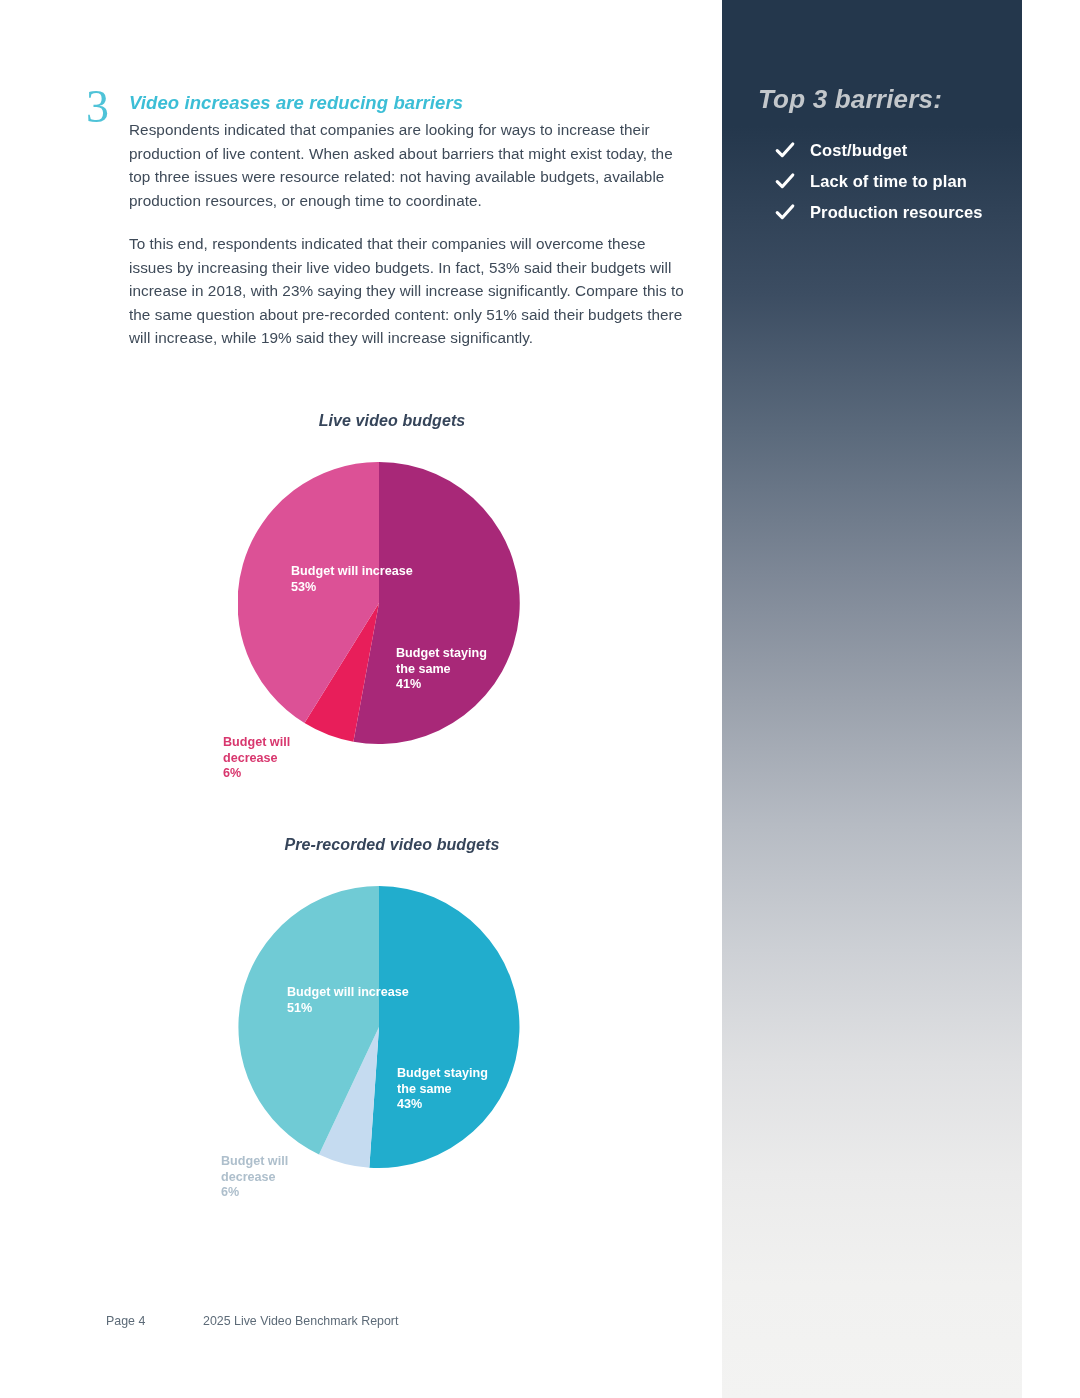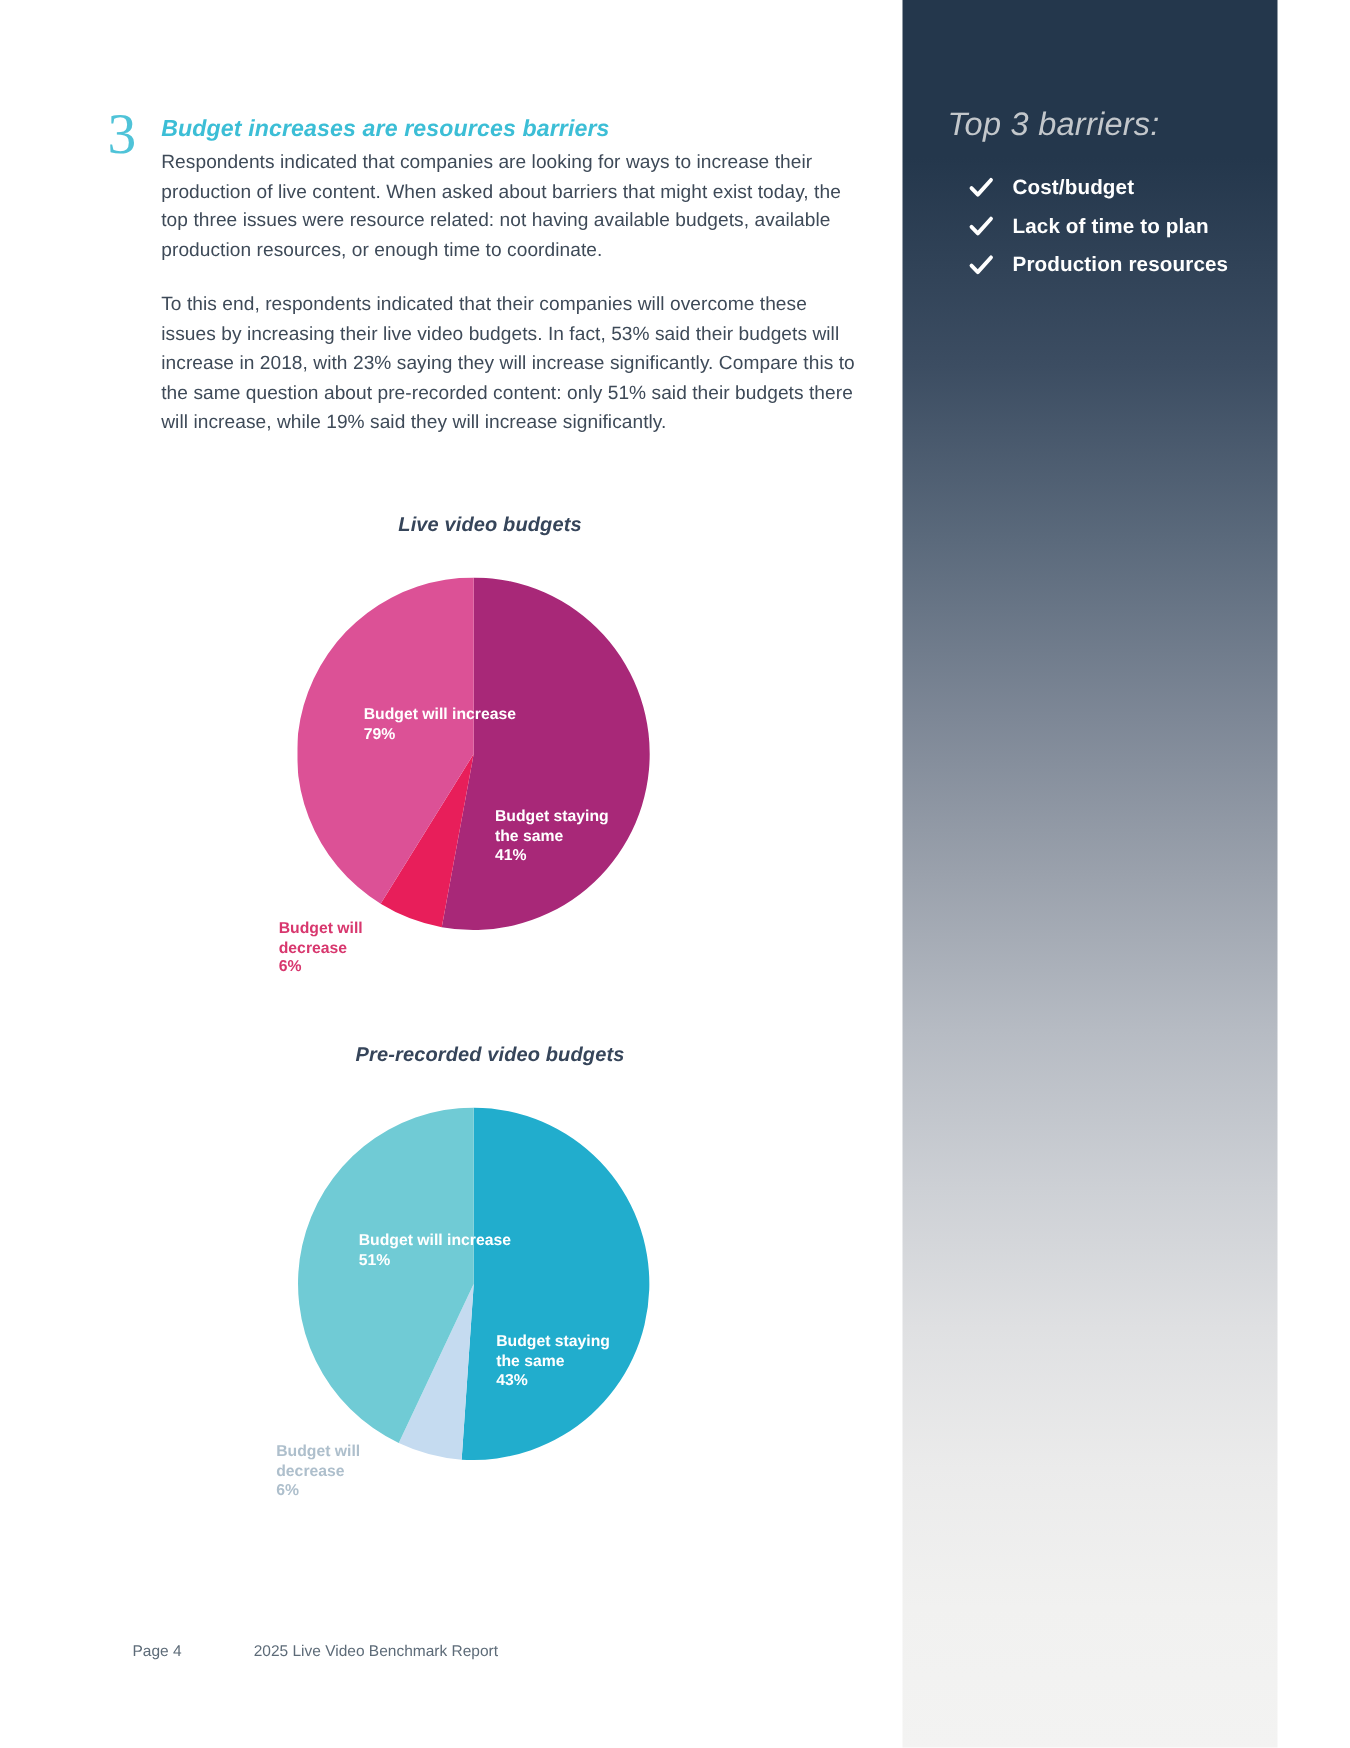--- a/index.html
+++ b/index.html
@@ -35,21 +35,21 @@
         #ebebeb 84%,
         #f1f1f0 92%,
         #f3f3f2 100%);
   }
   #sidebar-title {
     position: absolute;
     left: 36px;
     top: 84px;
     font-size: 26px;
     font-style: italic;
-    font-weight: normal;
+    font-weight: bold;
     color: #c3c7cb;
     letter-spacing: 0.2px;
     text-align: right;
   }
   #barrier-list {
     position: absolute;
     left: 52px;
     top: 135px;
     width: 240px;
   }
@@ -176,41 +176,41 @@
     color: #5d6b78;
   }
 </style>
 </head>
 <body>
 
 <div id="article">
 
   <div id="section-number">3</div>
 
-  <div id="article-heading">Budget increases are resources barriers</div>
+  <div id="article-heading">Video increases are reducing barriers</div>
 
   <div class="body-para" id="para-1">Respondents indicated that companies are looking for ways to increase their production of live content. When asked about barriers that might exist today, the top three issues were resource related: not having available budgets, available production resources, or enough time to coordinate.</div>
 
   <div class="body-para" id="para-2">To this end, respondents indicated that their companies will overcome these issues by increasing their live video budgets. In fact, 53% said their budgets will increase in 2018, with 23% saying they will increase significantly. Compare this to the same question about pre-recorded content: only 51% said their budgets there will increase, while 19% said they will increase significantly.</div>
 
   <div class="chart-block" id="chart-live">
     <div class="chart-title">Live video budgets</div>
     <div class="pie-wrap">
       <svg class="pie-svg" width="282" height="282" viewBox="0 0 282 282">
 
         <path d="M141,141 L141,0 A141,141 0 1,1 115.4,279.7 Z" fill="#a82878"></path>
 
         <path d="M141,141 L115.4,279.7 A141,141 0 0,1 66.5,261.0 Z" fill="#e81e5a"></path>
 
         <path d="M141,141 L66.5,261.0 A141,141 0 0,1 141,0 Z" fill="#dc5196"></path>
       </svg>
 
       <div class="slice-label inside" id="live-lbl-increase">
         <div>Budget will increase</div>
-        <div>79%</div>
+        <div>53%</div>
       </div>
 
       <div class="slice-label inside" id="live-lbl-same">
         <div>Budget staying</div>
         <div>the same</div>
         <div>41%</div>
       </div>
 
       <div class="slice-label" id="live-lbl-decrease">
         <div>Budget will</div>

